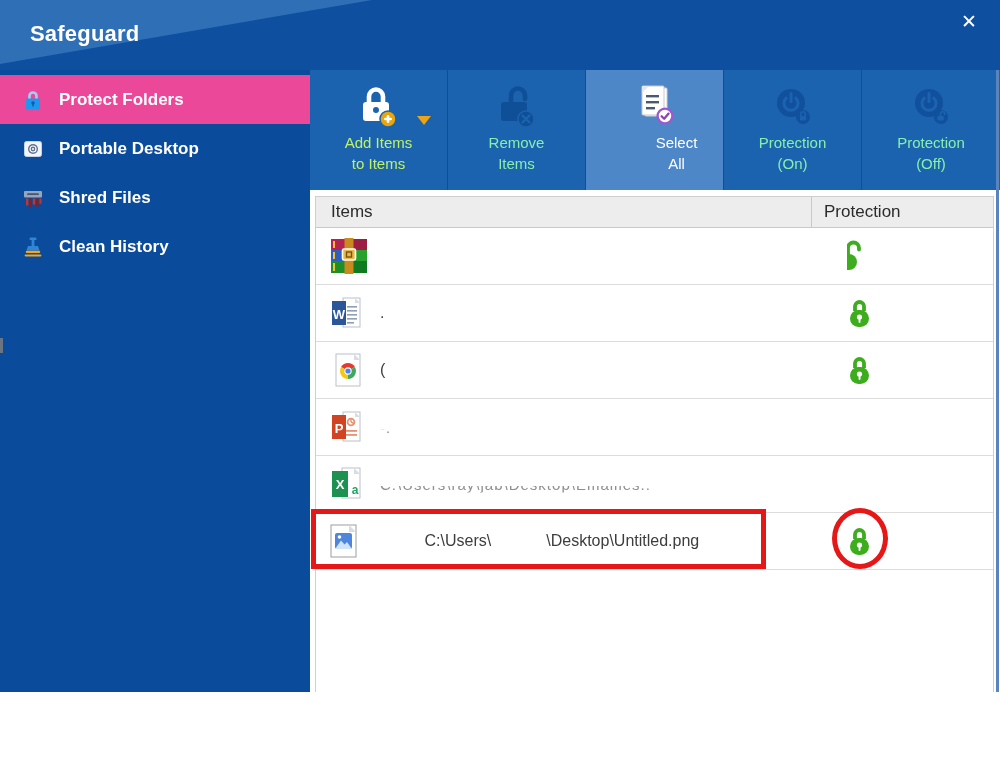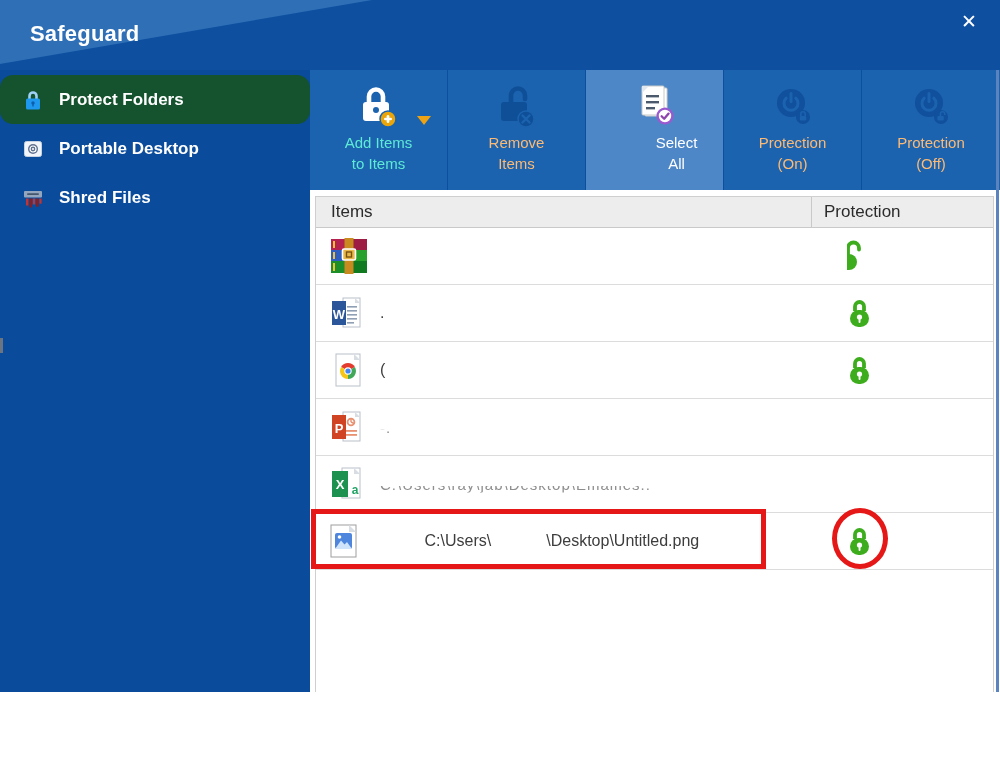--- a/index.html
+++ b/index.html
@@ -10,36 +10,36 @@
   .titlebar{position:absolute;left:0;top:0;width:1000px;height:70px;background:#0e4fa0;}
   .titlebar .shine{position:absolute;left:0;top:0;width:372px;height:64px;background:#2f6fb6;
        clip-path:polygon(0 0,100% 0,0 100%);}
   .app-title{position:absolute;left:30px;top:21px;color:#ffffff;font-size:22px;font-weight:700;letter-spacing:.2px;}
   .close-btn{position:absolute;right:16px;top:6px;width:30px;height:30px;color:#ffffff;
        font-size:19px;font-weight:300;display:flex;align-items:center;justify-content:center;cursor:pointer;}
 
   
   .sidebar{position:absolute;left:0;top:70px;width:310px;height:714px;background:#0a4b9b;}
   .side-item{position:relative;height:49px;display:flex;align-items:center;padding-left:22px;gap:15px;cursor:pointer;}
-  .side-item.selected{background:#14532d;border-radius:13px;}
+  .side-item.selected{background:#ec4899;}
   .side-item .lbl{color:#ffffff;font-size:17px;font-weight:700;}
   .side-items{position:absolute;top:5px;left:0;right:0;}
   .sicon{width:22px;height:22px;flex:0 0 22px;display:flex;align-items:center;justify-content:center;}
 
   
   .toolbar{position:absolute;left:310px;top:70px;width:690px;height:120px;background:#1b63af;display:flex;}
   .tbtn{position:relative;width:138px;height:120px;box-sizing:border-box;border-right:1px solid #0d4f9f;
         display:flex;flex-direction:column;align-items:center;padding-top:10px;cursor:pointer;}
   .tbtn:last-child{border-right:none;}
   .tbtn.selected{background:#4d87c7;}
   .tbtn .iconbox{height:52px;display:flex;align-items:center;justify-content:center;}
   .tbtn .lbl{font-size:15px;line-height:21px;text-align:center;}
-  .tbtn.active .lbl{color:#5eead4;}
+  .tbtn.active .lbl{color:#bef264;}
   .tbtn.selected .lbl{color:#ffffff;margin-left:44px;}
-  .tbtn.disabled .lbl{color:#fdba74;}
+  .tbtn.disabled .lbl{color:#86efac;}
   .caret{position:absolute;right:16px;top:46px;width:0;height:0;
          border-left:7px solid transparent;border-right:7px solid transparent;border-top:9px solid #eda313;}
 
   
   .panel{position:absolute;left:315px;top:196px;width:679px;height:575px;background:#ffffff;
          border:1px solid #cfcfcf;box-sizing:border-box;}
   .thead{display:flex;height:30px;background:#ededed;border-bottom:1px solid #c9c9c9;}
   .th-items{flex:0 0 480px;padding-left:15px;line-height:30px;font-size:17px;color:#2b2b2b;}
   .th-prot{flex:1;border-left:1px solid #c9c9c9;padding-left:12px;line-height:30px;font-size:17px;color:#2b2b2b;}
   .trow{position:relative;height:57px;border-bottom:1px solid #dcdcdc;display:flex;align-items:center;box-sizing:border-box;}
@@ -107,20 +107,32 @@
             <rect x="4" y="5.2" width="12" height="1.8" rx=".9" fill="#44566e"></rect>
             <rect x="3" y="10.5" width="2.4" height="7" fill="#c23434"></rect>
             <rect x="6.4" y="10.5" width="2.4" height="9" fill="#8a1f1f"></rect>
             <rect x="9.8" y="10.5" width="2.4" height="6" fill="#c23434"></rect>
             <rect x="13.2" y="10.5" width="2.4" height="8.2" fill="#8a1f1f"></rect>
             <rect x="16.4" y="10.5" width="2.2" height="5.2" fill="#c23434"></rect>
           </svg>
         </span>
         <span class="lbl">Shred Files</span>
       </div>
+      <div class="side-item">
+        <span class="sicon">
+          <svg width="20" height="20" viewBox="0 0 20 20">
+            <rect x="6.5" y="0.5" width="7" height="2.6" rx="1.2" fill="#2f86d6"></rect>
+            <rect x="8.6" y="2" width="2.8" height="7" fill="#2f86d6"></rect>
+            <path d="M5 9 L15 9 L16.5 13.5 L3.5 13.5 Z" fill="#2f86d6"></path>
+            <rect x="2.8" y="13.8" width="14.4" height="2.3" rx="1" fill="#f2a71e"></rect>
+            <rect x="1.6" y="17.4" width="16.8" height="2.1" rx="1" fill="#f2a71e"></rect>
+          </svg>
+        </span>
+        <span class="lbl">Clean History</span>
+      </div>
     </div>
   </div>
 
   <div class="toolbar">
 
     <div class="tbtn active">
       <div class="iconbox">
         <svg width="44" height="46" viewBox="0 0 44 46">
           <path d="M12 20 V13.5 a7 7 0 0 1 14 0 V20" fill="none" stroke="#ffffff" stroke-width="4.6"></path>
           <rect x="6" y="19" width="26" height="19" rx="3" fill="#ffffff"></rect>

